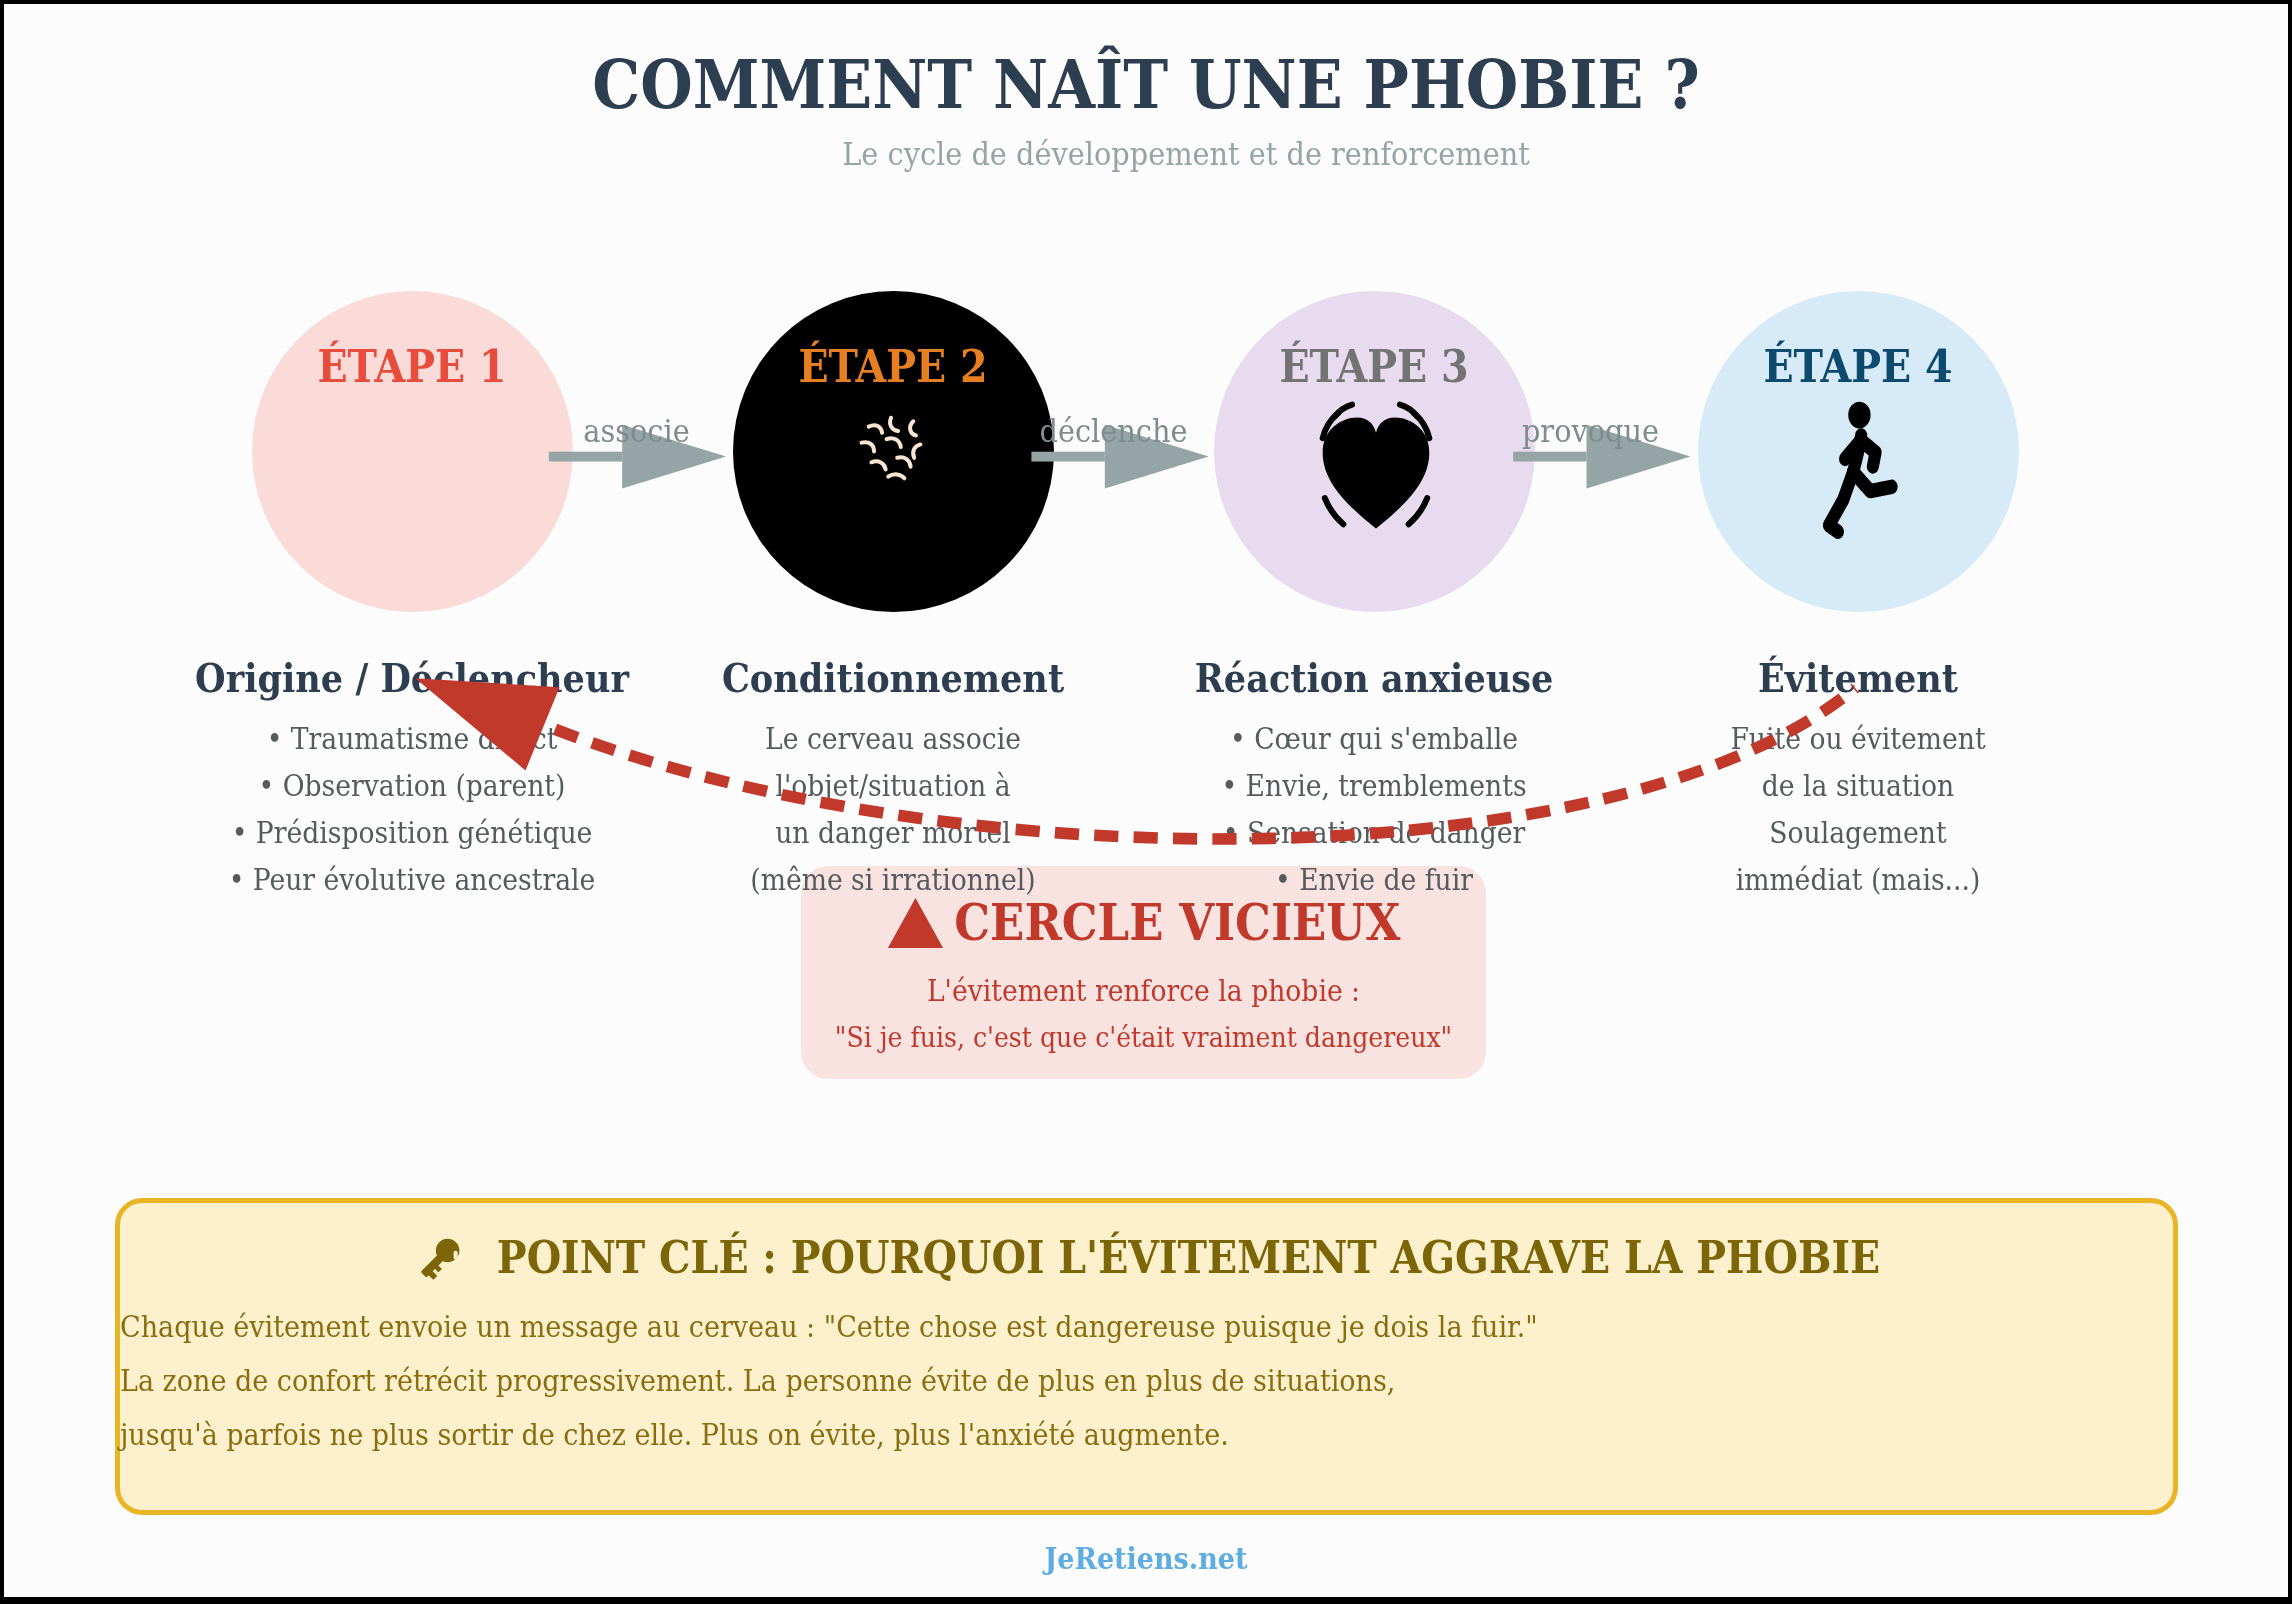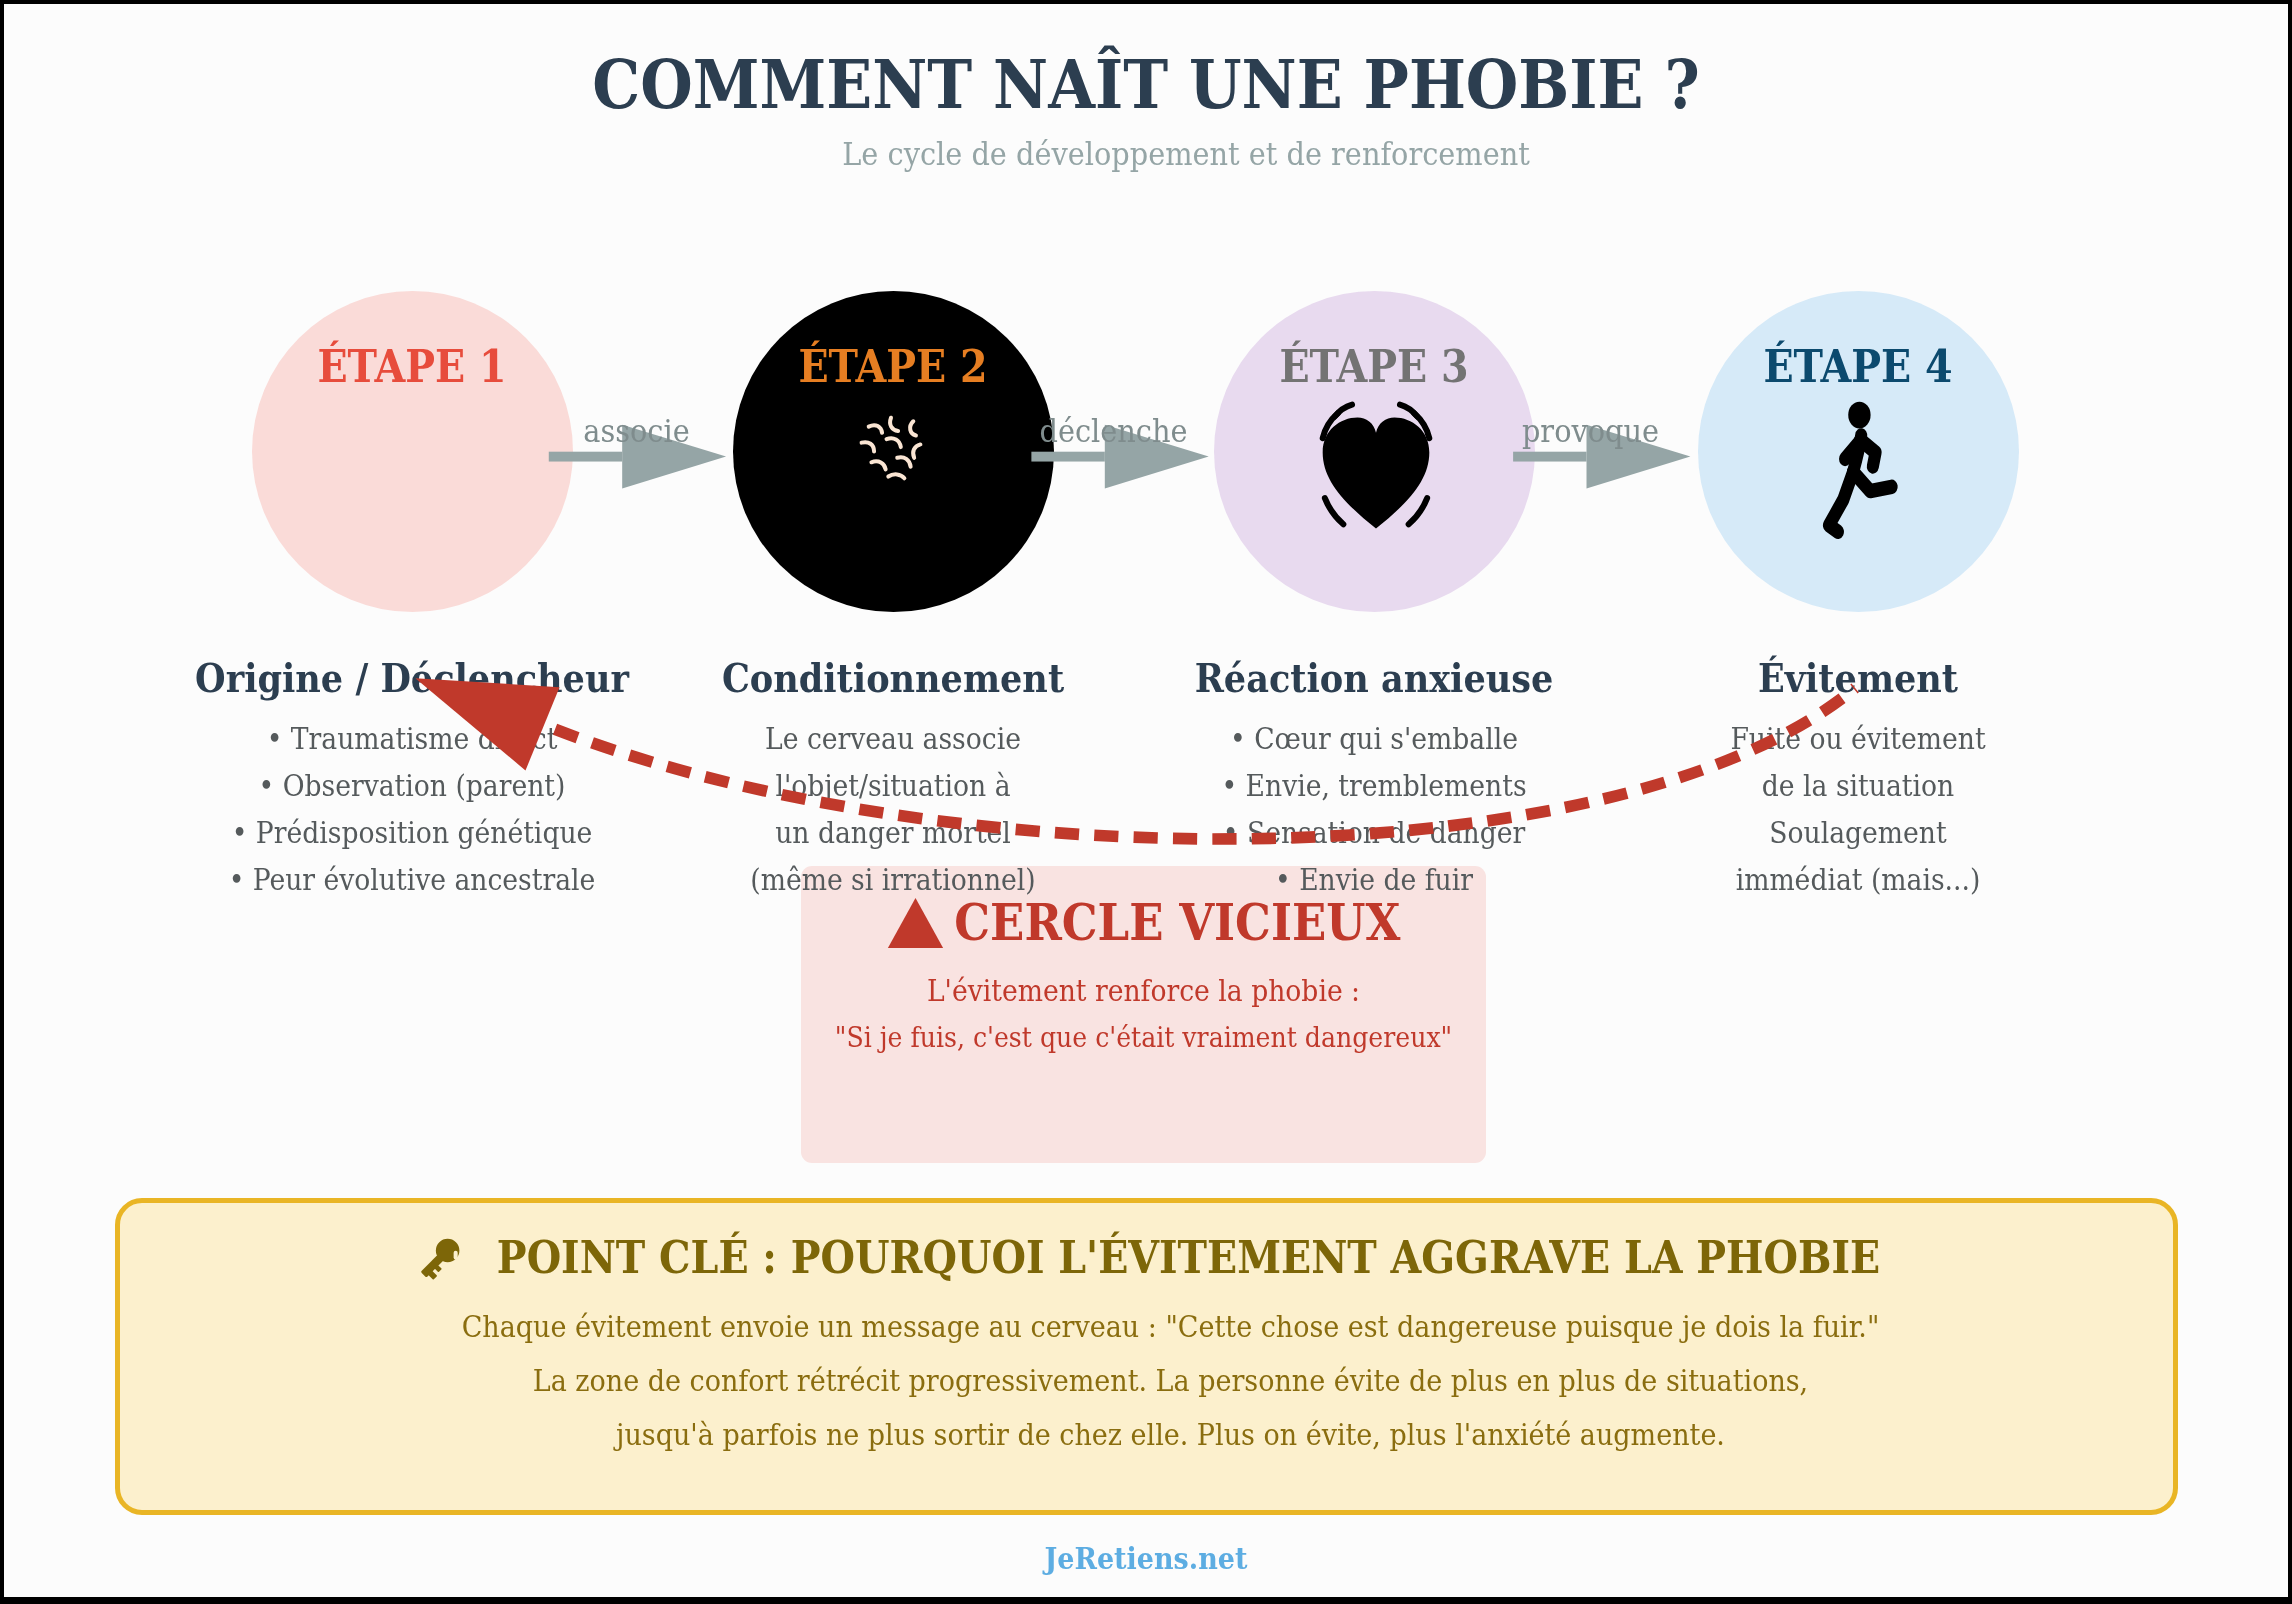--- a/index.html
+++ b/index.html
@@ -22,34 +22,34 @@
   .step { position:absolute; top:287px; width:482px; text-align:center; z-index:1; }
   .step .circle { position:relative; width:321px; height:321px; border-radius:50%; margin:0 auto; }
   .step .etape { position:absolute; top:54px; left:0; width:100%; font-size:44px; font-weight:bold; line-height:1; white-space:pre; }
   .step .icon { position:absolute; left:50%; transform:translateX(-50%); }
   .step .heading { position:absolute; top:368px; left:0; width:100%; font-size:39px; font-weight:bold; color:#2c3e50; line-height:1; white-space:pre; }
   .step .items { position:absolute; top:425px; left:0; width:100%; font-size:29.6px; color:#555a5c; }
   .step .items div { line-height:47px; white-space:pre; }
   .alabel { position:absolute; z-index:6; width:215px; text-align:center; font-size:32px; color:#7f8c8d; line-height:1; white-space:pre; }
   svg.overlay { position:absolute; left:0; top:0; width:2284px; height:1592px; z-index:5; }
   .vicious {
-    position:absolute; left:797px; top:862px; width:685px; height:297px;
-    background:#f9e3e1; border-radius:11px;padding-left:44px;
+    position:absolute; left:797px; top:862px; width:685px; height:213px;
+    background:#f9e3e1; border-radius:27px;padding-left:44px;
   }
   .vicious .vtitle-row { position:absolute; top:31px; left:0; width:100%; display:flex; align-items:center; justify-content:center; gap:10.7px; }
   .vicious .vtitle { font-size:50px; font-weight:bold; color:#c0392b; line-height:1; white-space:pre; }
   .vicious .vline1 { position:absolute; top:111px; left:0; width:100%; text-align:center; font-size:29.6px; color:#c0392b; line-height:1; white-space:pre; }
   .vicious .vline2 { position:absolute; top:158px; left:0; width:100%; text-align:center; font-size:28px; color:#c0392b; line-height:1; white-space:pre; }
   .keypoint {
     position:absolute; left:111px; top:1194px; width:2063px; height:317px;
     background:#fcf0cd; border:5.4px solid #e9b525; border-radius:27px;
   }
   .keypoint .ktitle-row { position:absolute; top:27px; left:0; width:100%; display:flex; align-items:center; justify-content:center; gap:32px; }
   .keypoint .ktitle { font-size:44px; font-weight:bold; color:#7d6608; line-height:1; white-space:pre; }
-  .keypoint .kbody { position:absolute; top:97px; left:0; width:100%; text-align:center; font-size:30px; color:#8a6d0f;padding-left:48px; }
+  .keypoint .kbody { position:absolute; top:97px; left:0; width:100%; text-align:left; font-size:30px; color:#8a6d0f; }
   .keypoint .kbody div { line-height:54px; white-space:pre; }
   .footer {
     position:absolute; top:1540px; left:0; width:100%;
     text-align:center; font-size:30px; font-weight:bold; color:#5dade2; line-height:1; white-space:pre;
   }
 </style>
 </head>
 <body>
 
 <div class="page">

